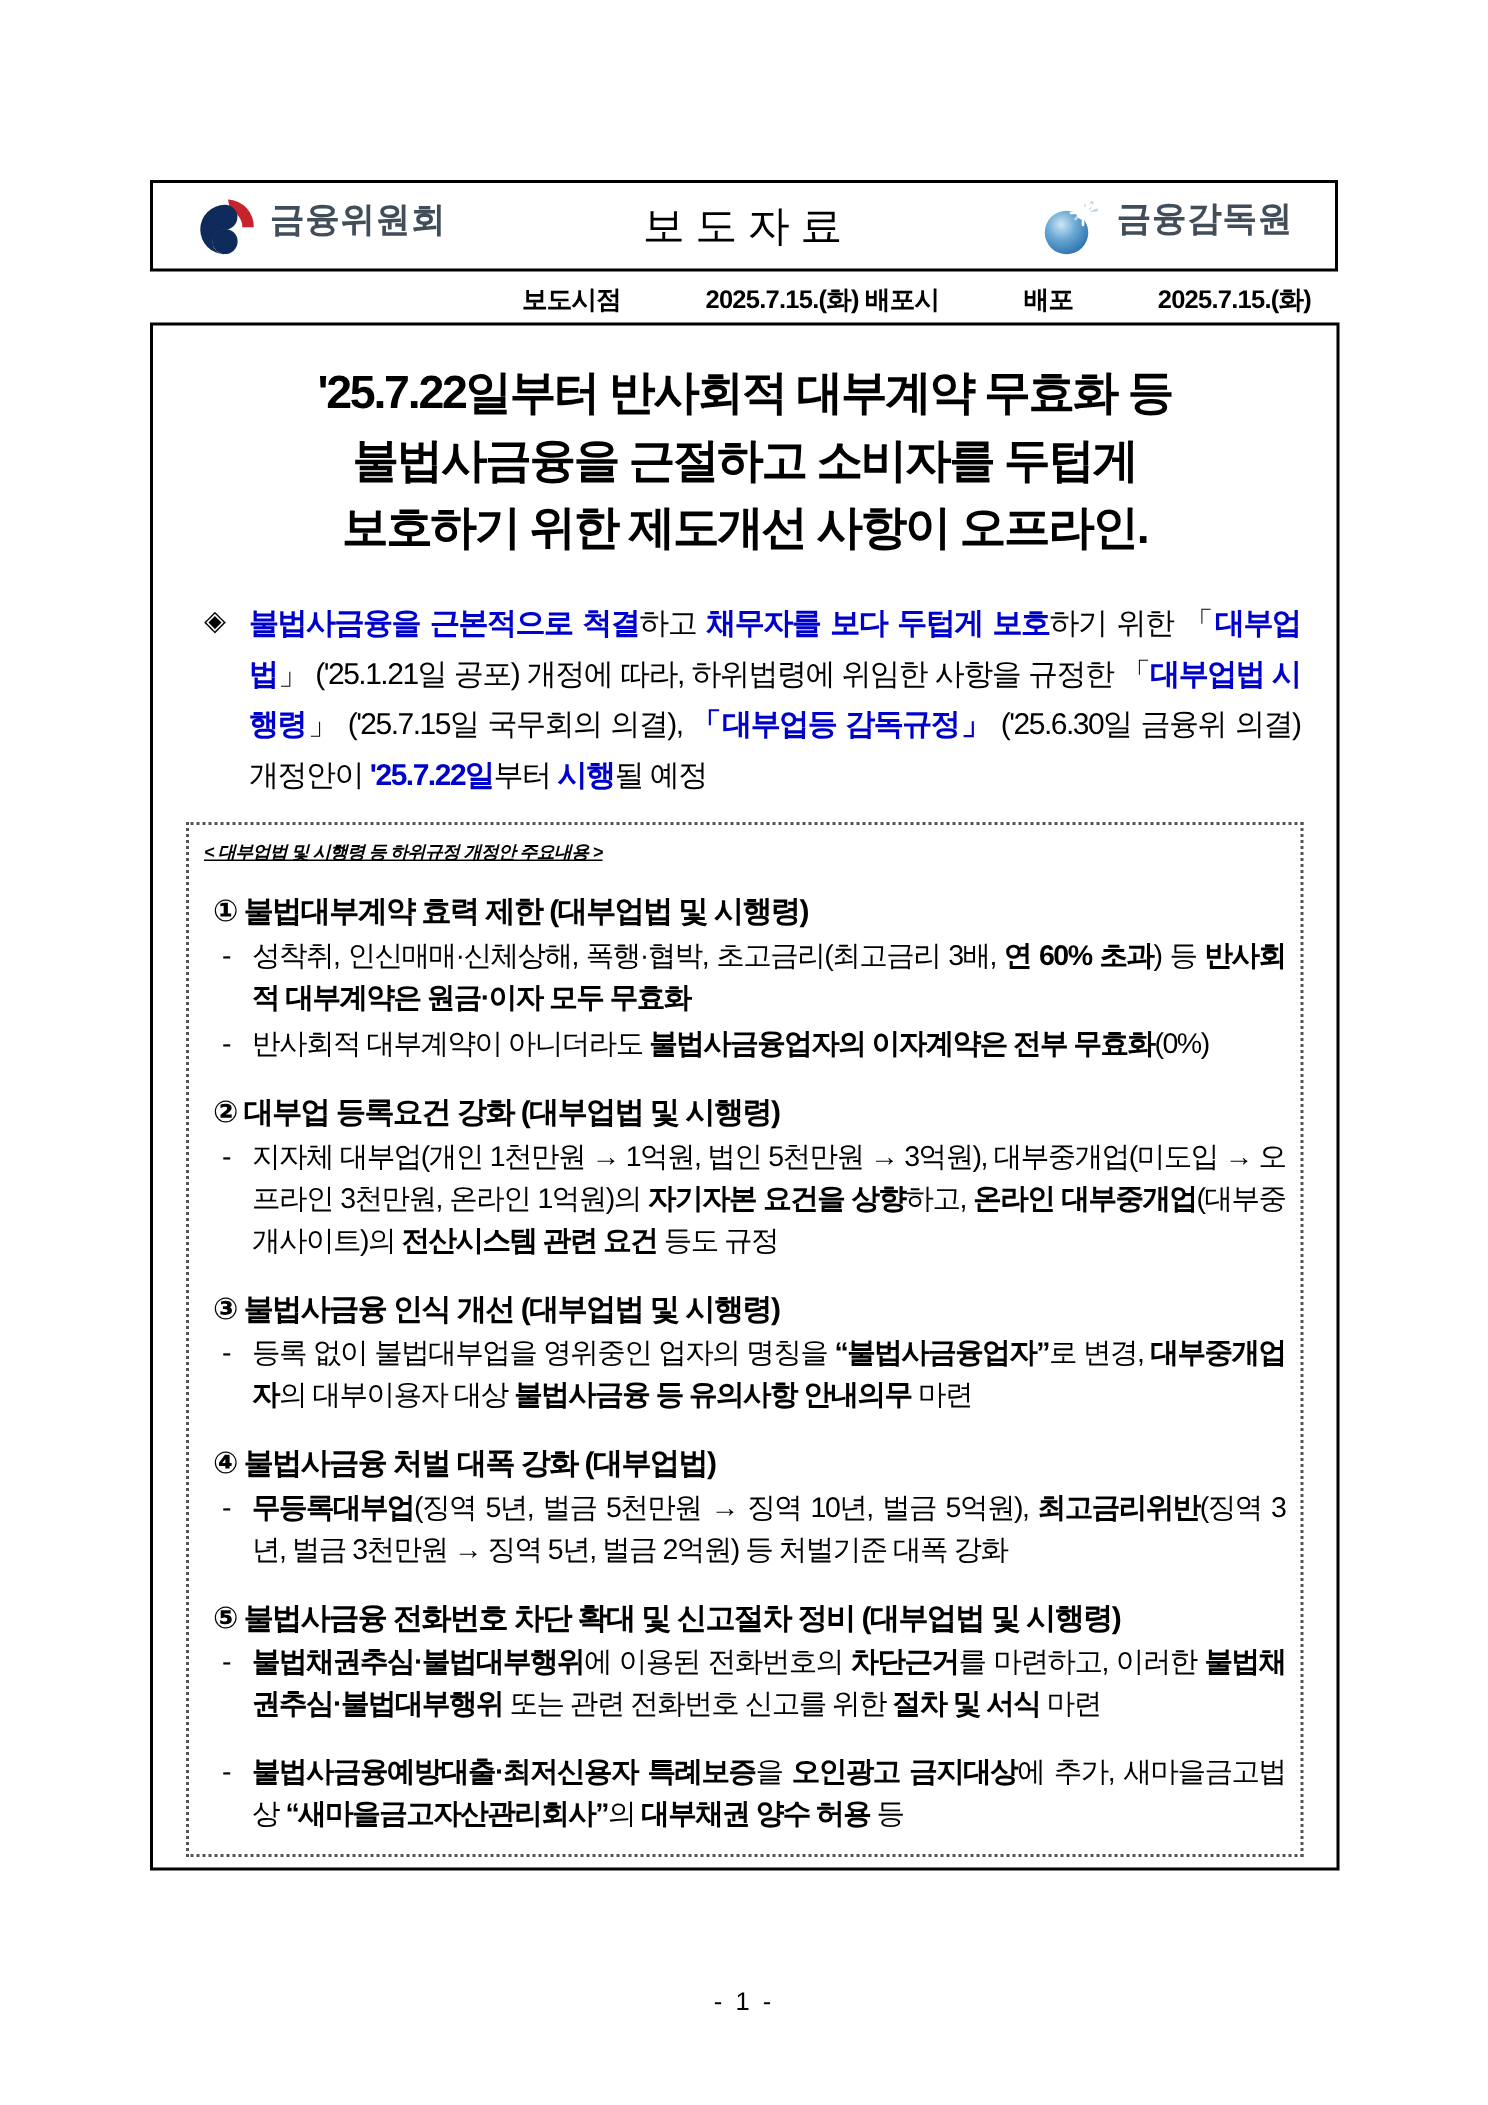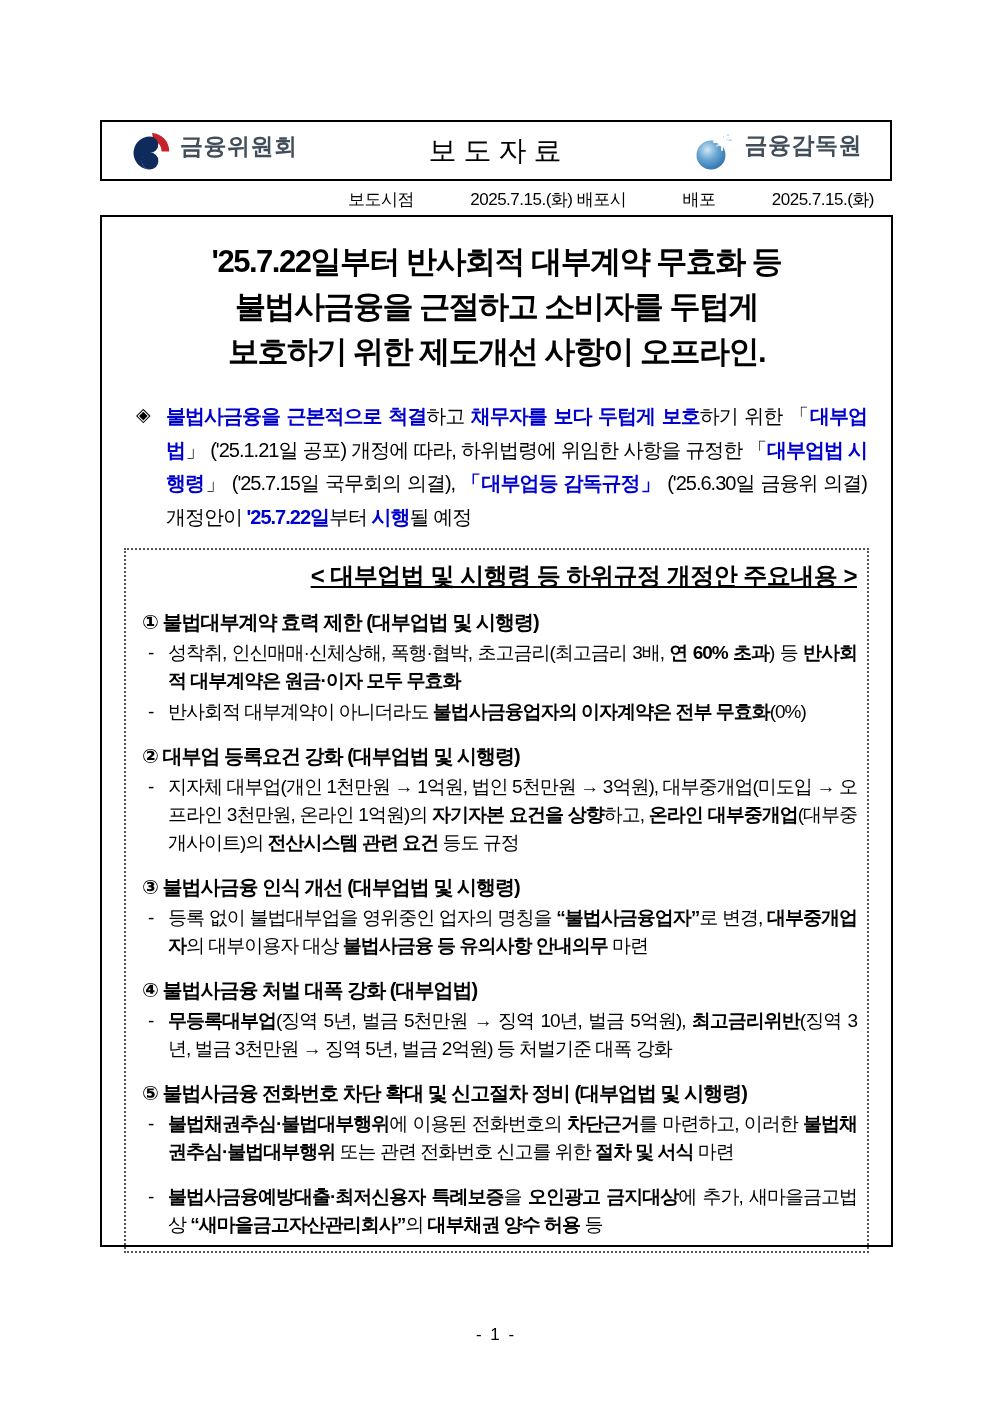--- a/index.html
+++ b/index.html
@@ -11,38 +11,38 @@
   .header-box { position:absolute; left:100px; top:120px; width:792px; height:61px;
     border:2px solid #000; display:flex; align-items:center; justify-content:space-between;
     padding:0 28px; background:#fff; }
   .org { display:flex; gap:10px; }
   .org-name { font-size:23px; font-weight:bold; color:#414e5a; letter-spacing:0.5px; }
   .press-title { font-family:Liberation Serif, serif; font-size:28px;
     letter-spacing:7px; color:#000; padding-left:7px; }
 
   
   .meta-row { position:absolute; left:100px; top:183px; width:792px; height:32px;
-    display:flex; align-items:center; font-size:17px; font-weight:normal;
+    display:flex; align-items:center; font-size:17px; font-weight:bold;
     padding-left:248px; padding-right:18px; justify-content:space-between; letter-spacing:-0.5px;gap:40px; }
 
   
   .main-box { position:absolute; left:100px; top:215px; width:793px; height:1032px;
     border:2px solid #000; background:#fff; padding:16px 20px 0 20px; }
 
   .title-block { text-align:center; margin-top:6px; }
   .title-line { font-size:31px; font-weight:bold; line-height:45px; letter-spacing:-1.5px; white-space:nowrap; }
 
   .summary { display:flex; margin-top:26px; padding:0 4px 0 14px; }
   .summary-bullet { width:30px; font-size:19px; padding-top:3px; }
   .summary-text { flex:1; font-size:20px; line-height:33.5px; letter-spacing:-1px; text-align:justify; }
 
   .inner-box { margin-top:14px; margin-left:2px; margin-right:2px;
     border:2px dotted #555; padding:10px 10px 12px 10px; }
-  .box-heading { text-align:right; font-size:24px; font-weight:bold;
-    text-decoration:underline; letter-spacing:-0.5px; margin-bottom:4px; }
+  .box-heading { text-align:left; font-size:12px; font-weight:bold;
+    text-decoration:underline; letter-spacing:-0.5px; margin-bottom:4px;font-style:italic; }
   .section { margin-top:17px; }
   .sec-title { font-size:20px; font-weight:bold; letter-spacing:-1px; padding-left:6px; }
   .item { display:flex; margin-top:3px; padding-left:12px; }
   .item-dash { width:20px; font-size:19px; line-height:28px; }
   .item-text { flex:1; font-size:19px; line-height:28px; letter-spacing:-1px; text-align:justify; }
 
   .seg-b { font-weight:bold; }
   .seg-u { font-weight:bold; color:#0000cc; }
 
   .footer { position:absolute; left:0; top:1325px; width:992px; text-align:center;

